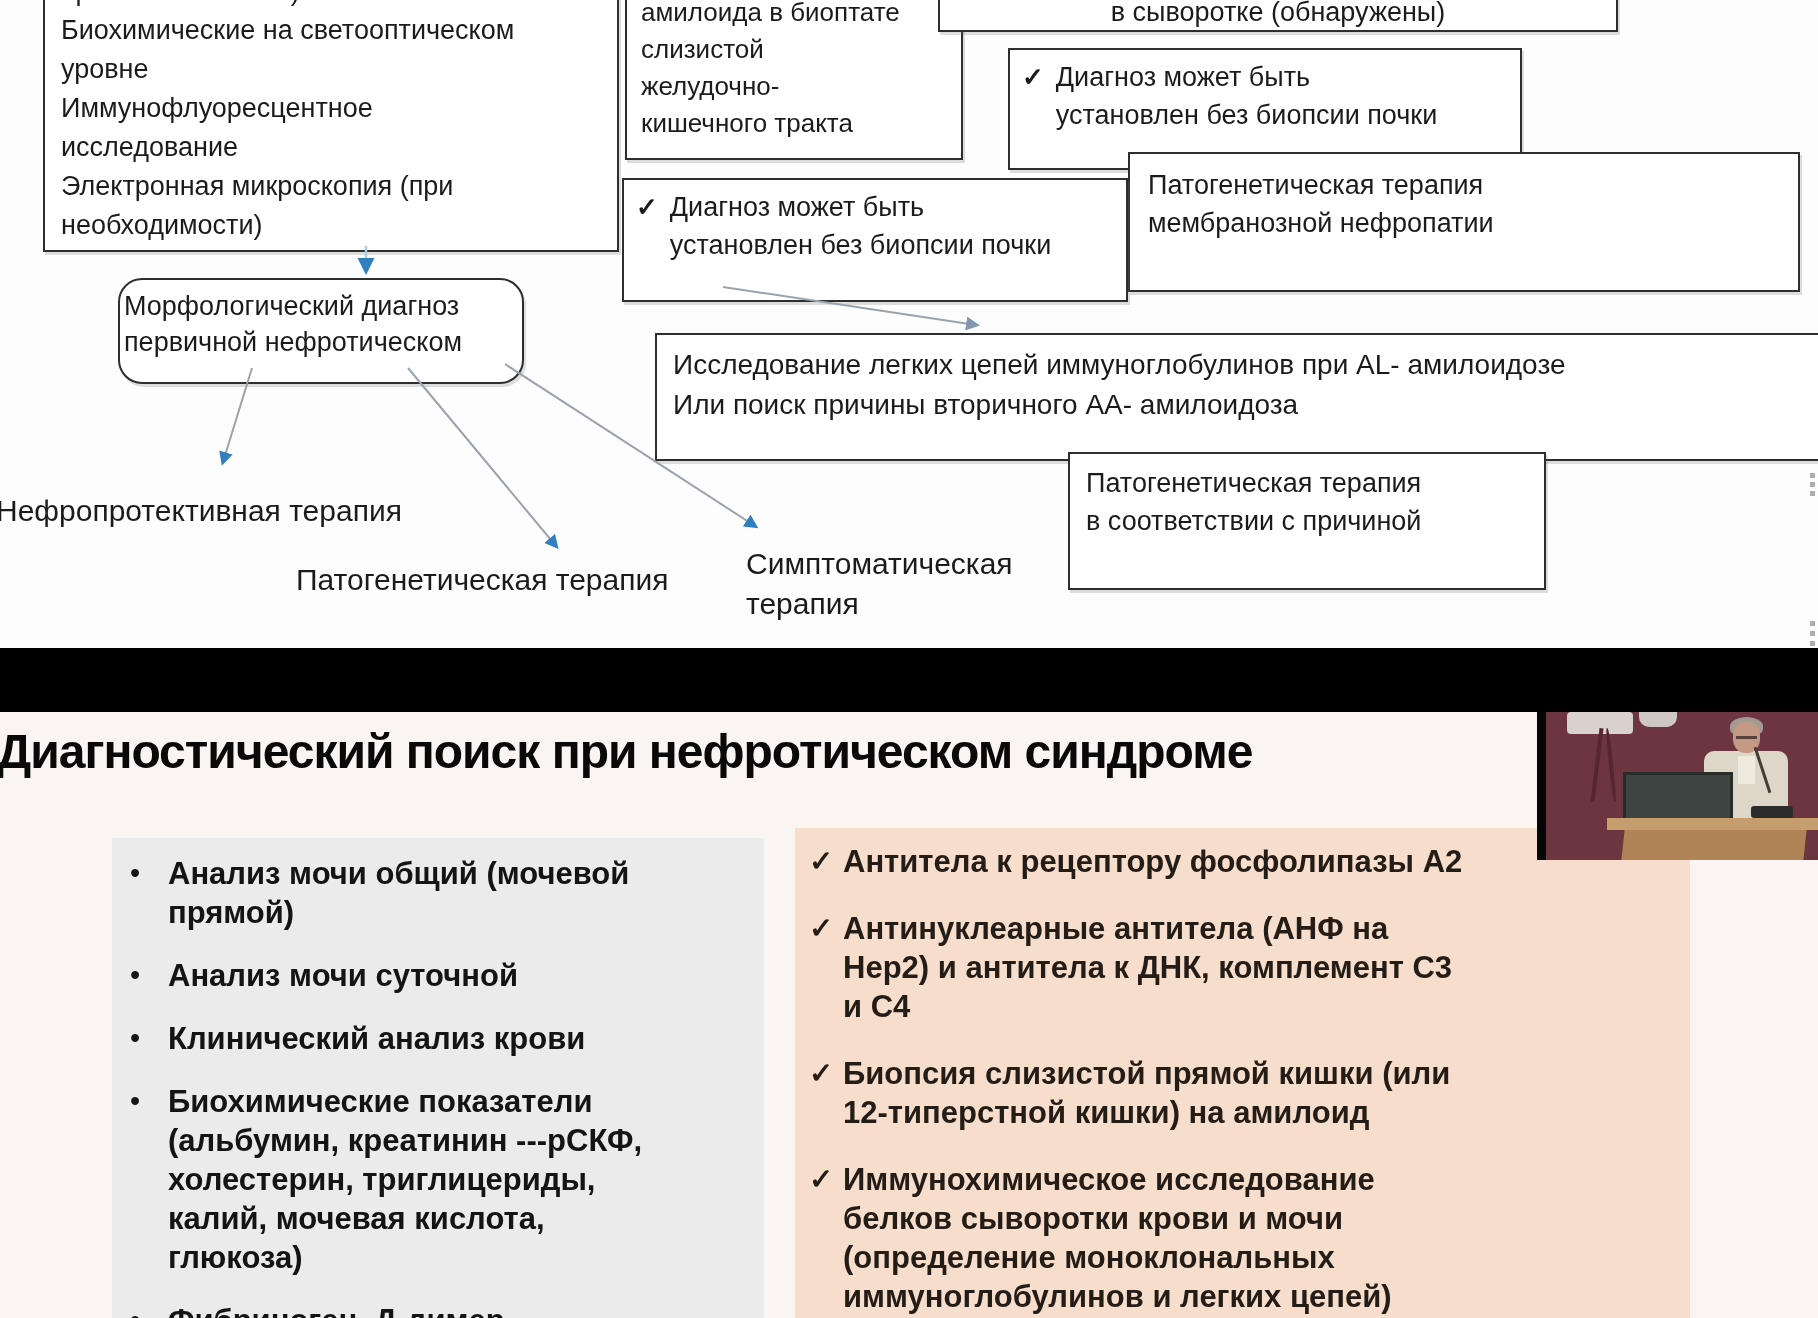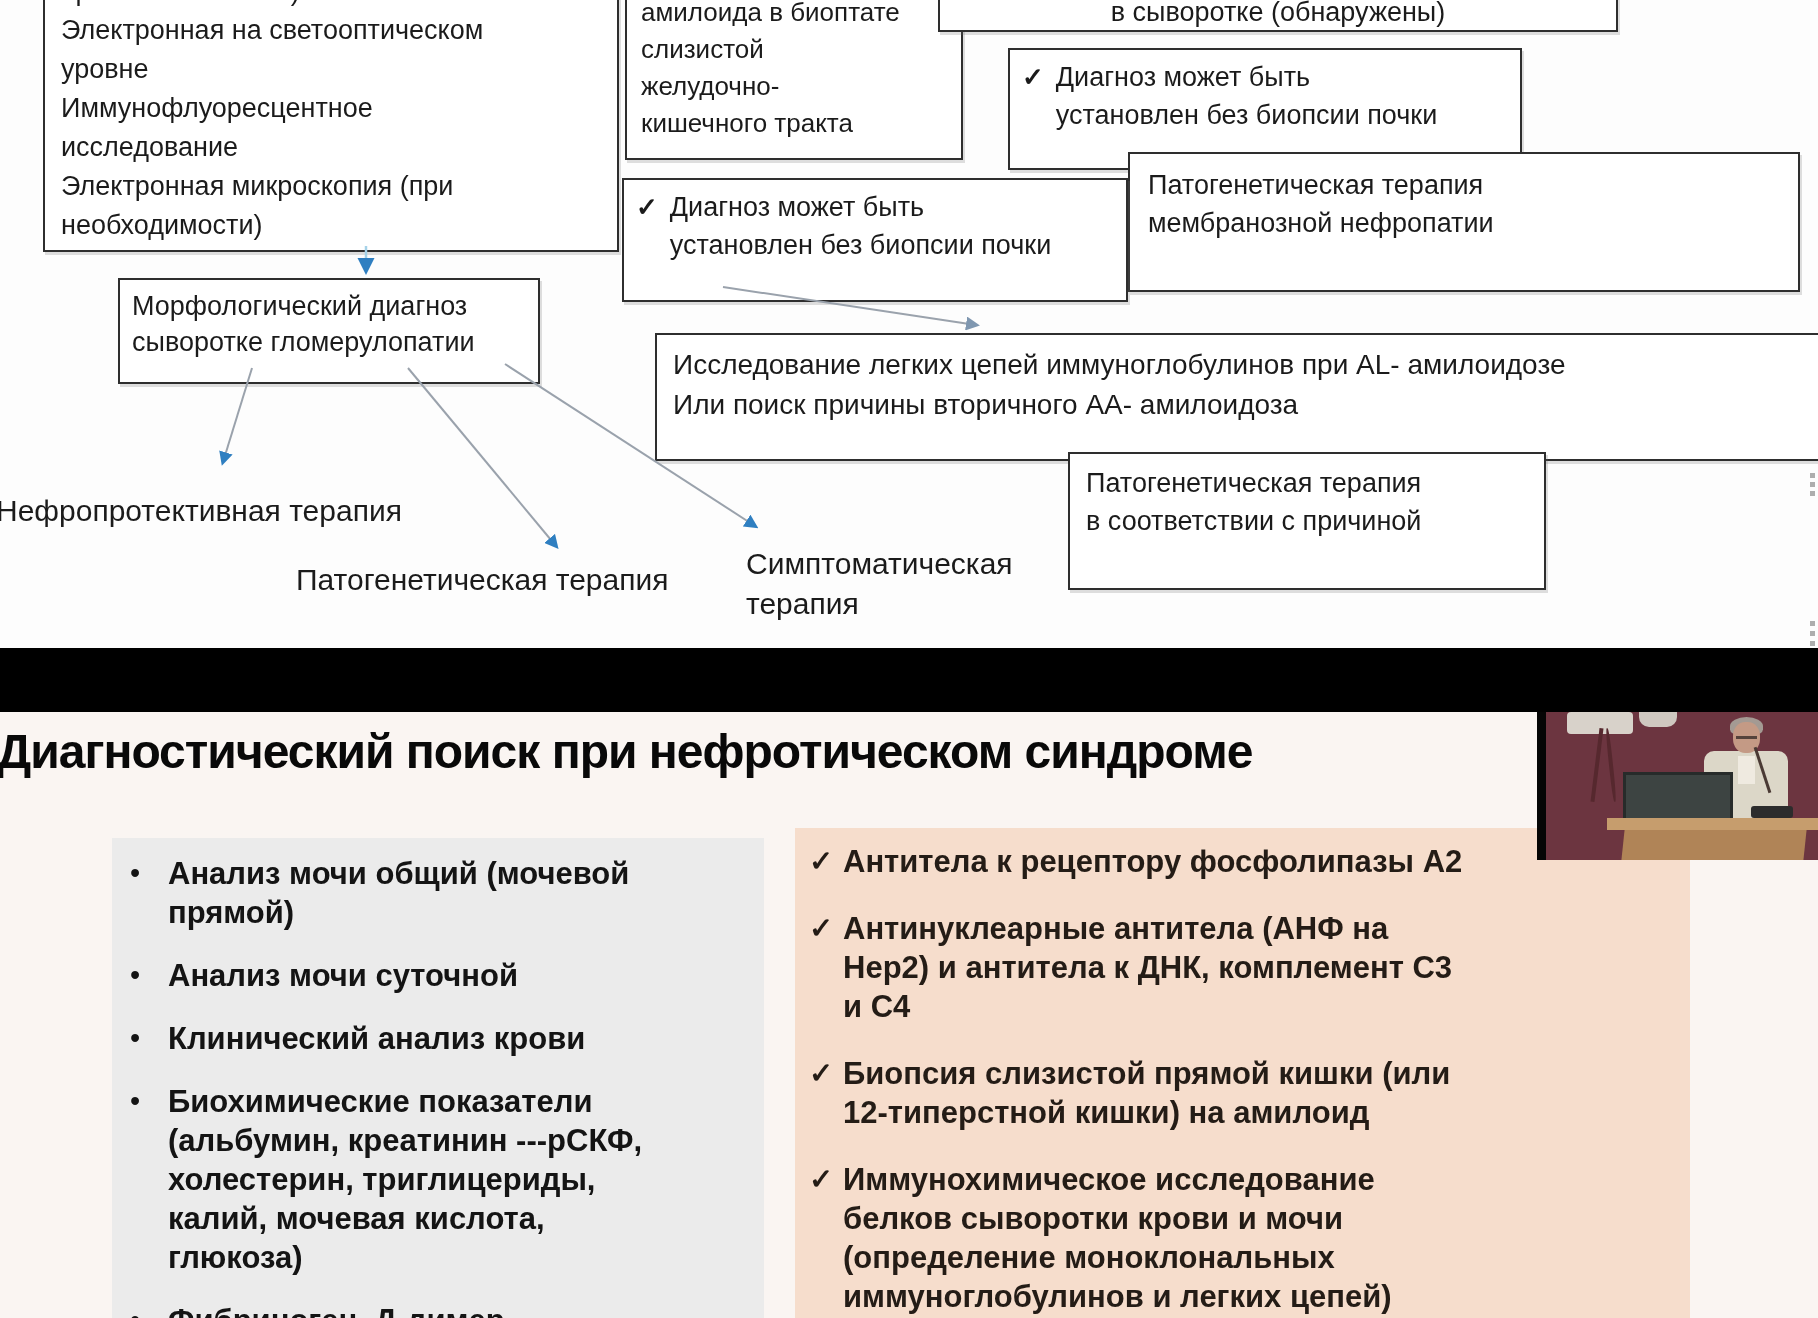--- a/index.html
+++ b/index.html
@@ -15,22 +15,22 @@
              font-size:26px;line-height:37px;}
   .b-serum{left:938px;top:-48px;width:676px;height:76px;}
   .b-serum .lines{position:absolute;bottom:4px;left:0;right:0;text-align:center;
                   font-size:27px;line-height:28px;}
   .b-dx{display:flex;gap:12px;align-items:flex-start;font-size:27px;line-height:38px;}
   .b-dx-right{left:1008px;top:48px;width:486px;height:102px;padding:8px 12px;}
   .b-dx-left{left:622px;top:178px;width:478px;height:104px;padding:8px 12px;}
   .check{font-size:26px;line-height:38px;font-weight:bold;}
   .b-membranous{left:1128px;top:152px;width:632px;height:112px;padding:12px 18px;
                 font-size:27px;line-height:38px;}
-  .b-morphdx{left:118px;top:278px;width:394px;height:86px;padding:8px 12px;
-             font-size:27px;line-height:36px;}
+  .b-morphdx{left:118px;top:278px;width:394px;height:86px;padding:8px 4px;
+             font-size:27px;line-height:36px;border-radius:24px;}
   .b-al{left:655px;top:333px;width:1185px;height:104px;padding:10px 16px;
         font-size:28px;line-height:40px;}
   .b-cause{left:1068px;top:452px;width:442px;height:114px;padding:10px 16px;
            font-size:27px;line-height:38px;}
   
   .flabel{position:absolute;font-size:30px;line-height:40px;white-space:nowrap;}
   .l-nephro{left:-4px;top:491px;}
   .l-pathdx{left:296px;top:560px;line-height:39px;}
   .l-sympt{left:746px;top:544px;}
   
@@ -74,21 +74,21 @@
   .dots{position:absolute;z-index:7;}
   .dot{position:absolute;width:5px;height:5px;background:#adadad;}
 </style>
 </head>
 <body>
 
 <div class="screen">
 
   <div class="fbox b-methods">
       <div class="tline">противопоказаний).</div>
-      <div class="tline">Электронная на светооптическом</div>
+      <div class="tline">Биохимические на светооптическом</div>
       <div class="tline">уровне</div>
       <div class="tline">Иммунофлуоресцентное</div>
       <div class="tline">исследование</div>
       <div class="tline">Электронная микроскопия (при</div>
       <div class="tline">необходимости)</div>
     </div>
 
   <div class="fbox b-amyloid">
       <div class="tline">амилоида в биоптате</div>
       <div class="tline">слизистой</div>
@@ -118,21 +118,21 @@
   <div class="fbox b-dx b-dx-left">
     <span class="check">✓</span>
     <div>
         <div class="tline">Диагноз может быть</div>
         <div class="tline">установлен без биопсии почки</div>
       </div>
   </div>
 
   <div class="fbox b-morphdx">
       <div class="tline">Морфологический диагноз</div>
-      <div class="tline">сыворотке гломерулопатии</div>
+      <div class="tline">первичной нефротическом</div>
     </div>
 
   <div class="fbox b-al">
       <div class="tline">Исследование легких цепей иммуноглобулинов при AL- амилоидозе</div>
       <div class="tline">Или поиск причины вторичного АА- амилоидоза</div>
     </div>
 
   <div class="fbox b-cause">
       <div class="tline">Патогенетическая терапия</div>
       <div class="tline">в соответствии с причиной</div>

